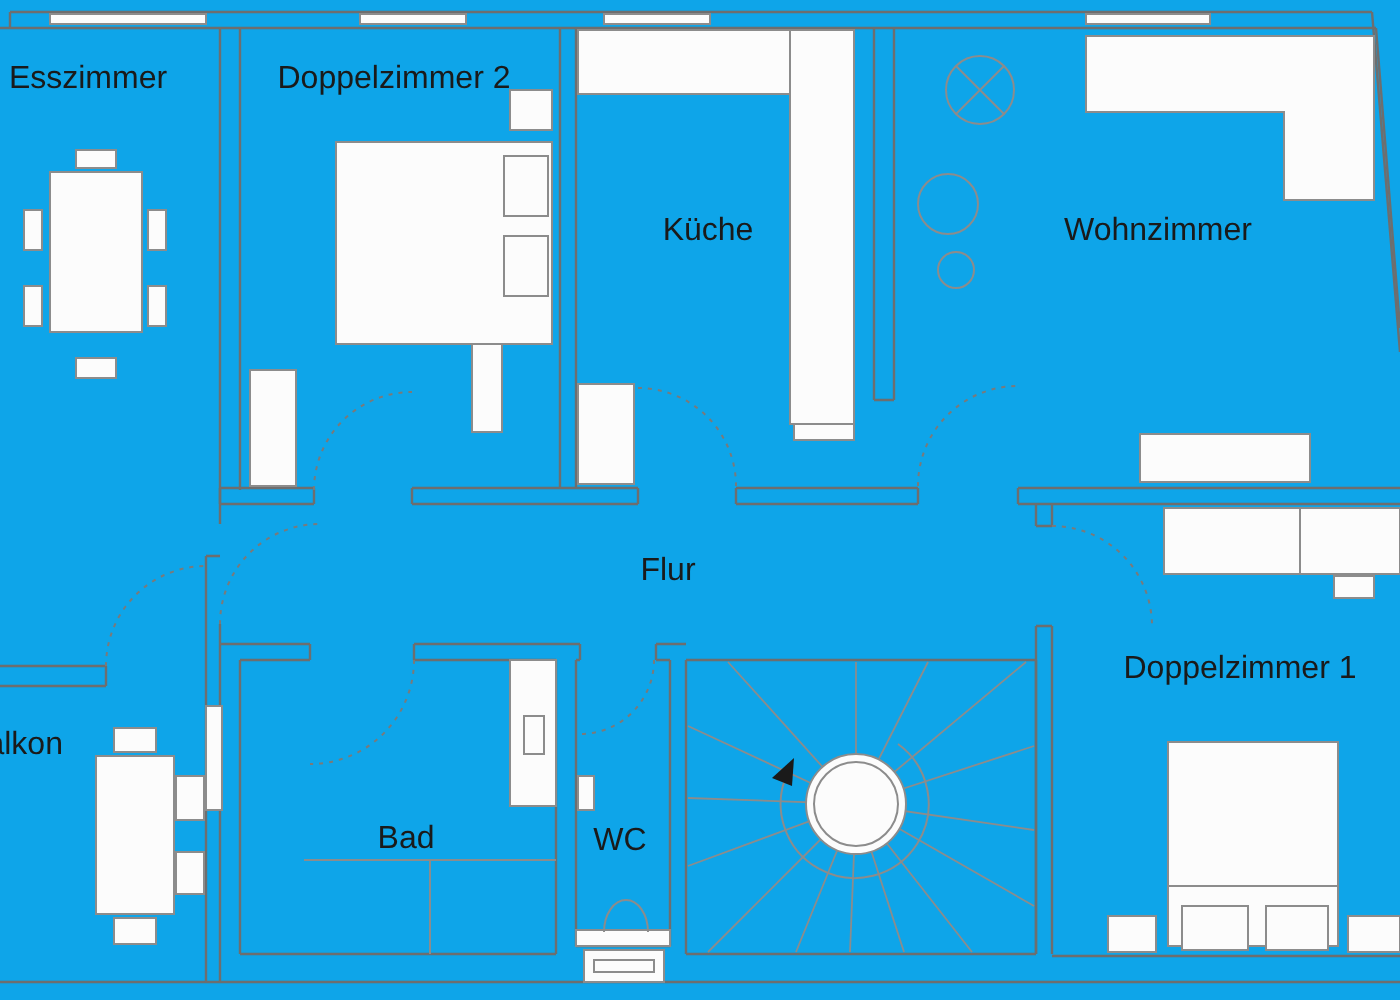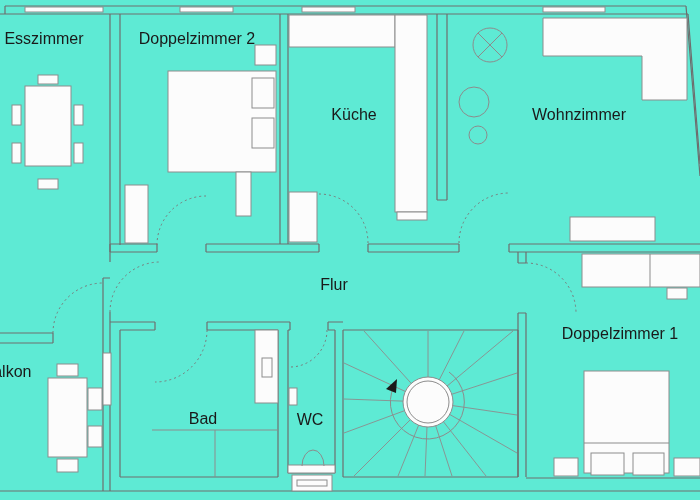--- a/index.html
+++ b/index.html
@@ -1,16 +1,16 @@
 <!DOCTYPE html>
 <html><head>
 <meta charset="utf-8">
 <style>
   html,body{margin:0;padding:0;background:#ffffff;}
-  #stage{position:relative;width:700px;height:500px;overflow:hidden;background:#5eead4;
+  #stage{position:relative;width:700px;height:500px;overflow:hidden;background:#0ea5e9;
          font-family:"Liberation Sans", sans-serif;}
   svg{display:block;}
   .wall{stroke:#6e6e6e;stroke-width:1.2;fill:none;}
   .thin{stroke:#8c8c8c;stroke-width:1;fill:#fcfcfc;}
   .thinline{stroke:#8c8c8c;stroke-width:1;fill:none;}
   .door{stroke:#7a7a7a;stroke-width:1;fill:none;stroke-dasharray:2 3;}
   .win{stroke:#8c8c8c;stroke-width:1;fill:#fcfcfc;}
   .tread{stroke:#8c8c8c;stroke-width:0.9;}
   .lbl{font:16px "Liberation Sans", sans-serif;fill:#1a1a1a;text-anchor:middle;}
 </style>

